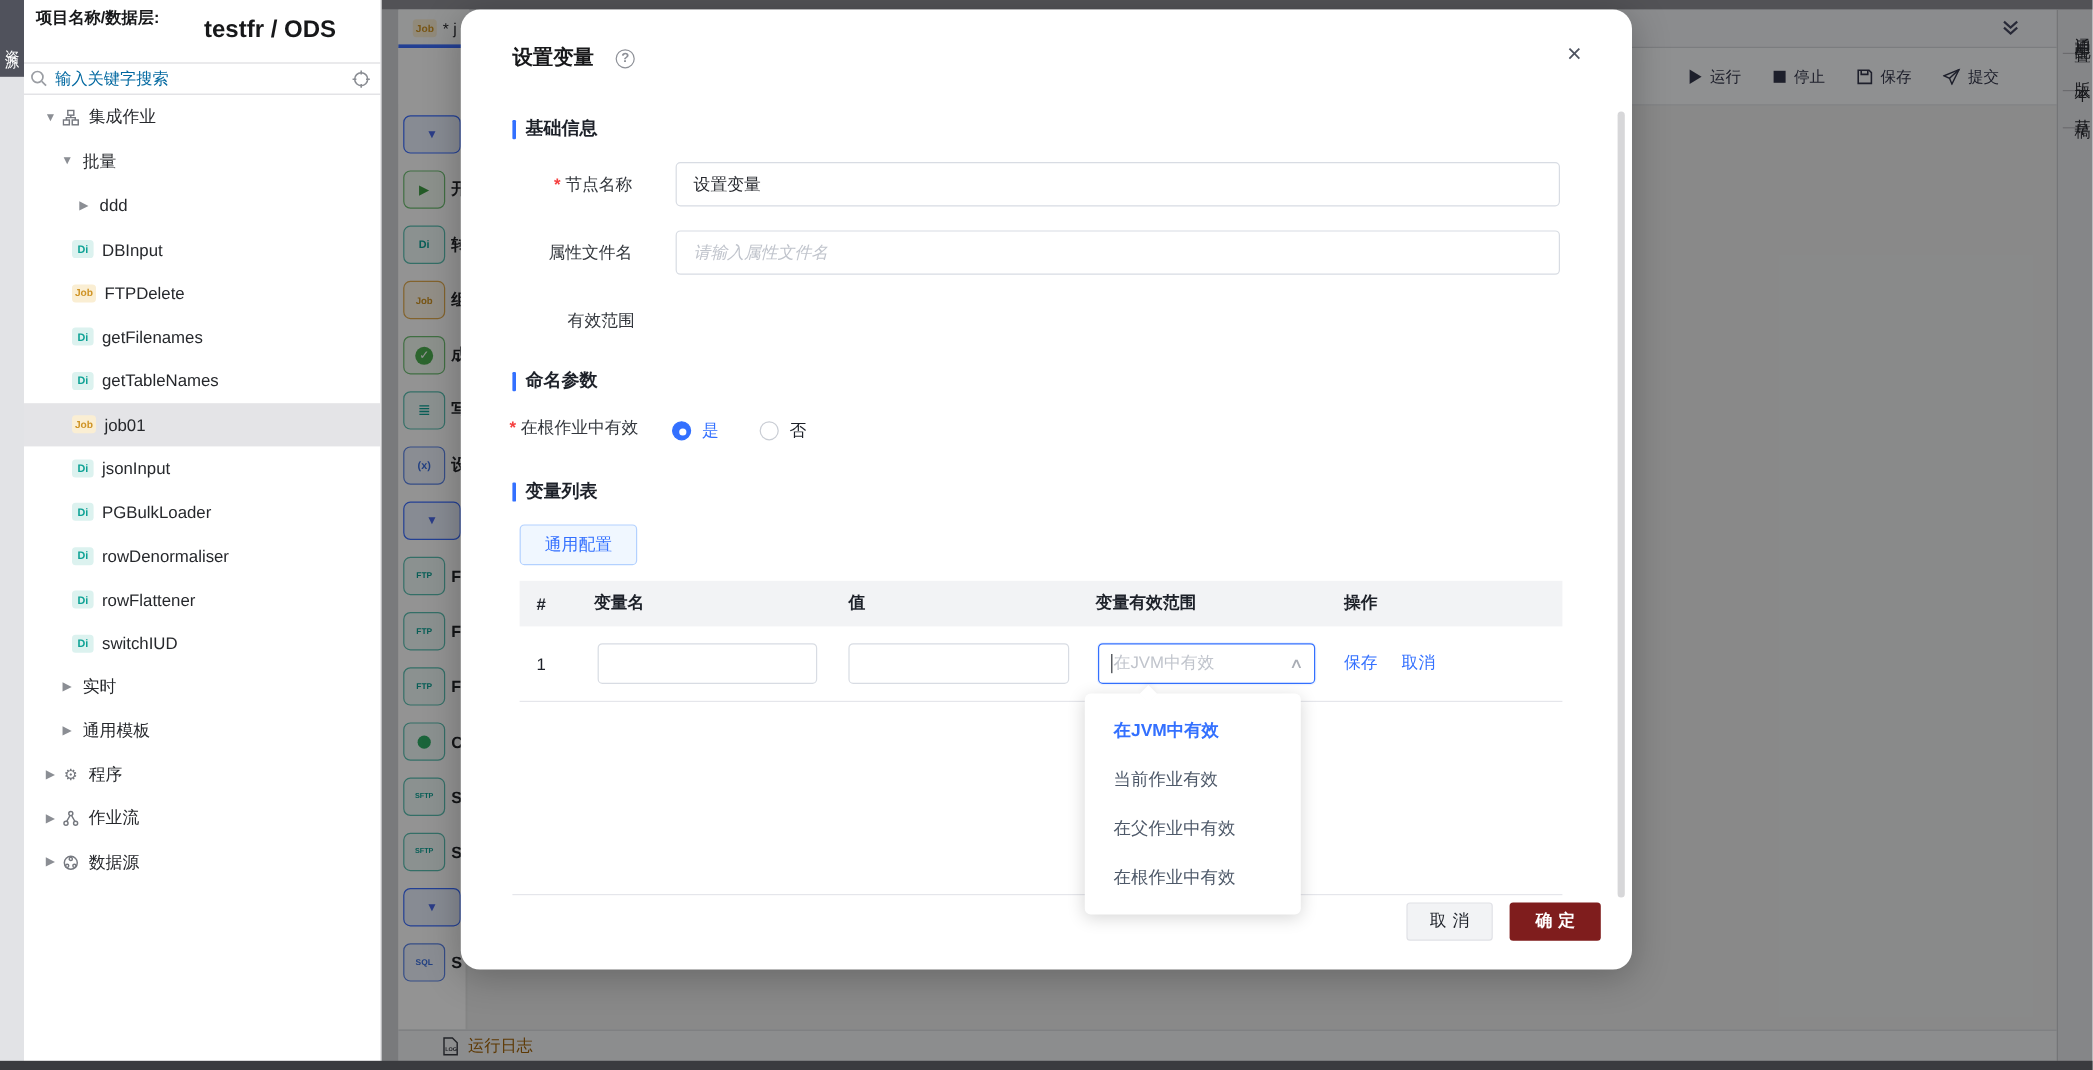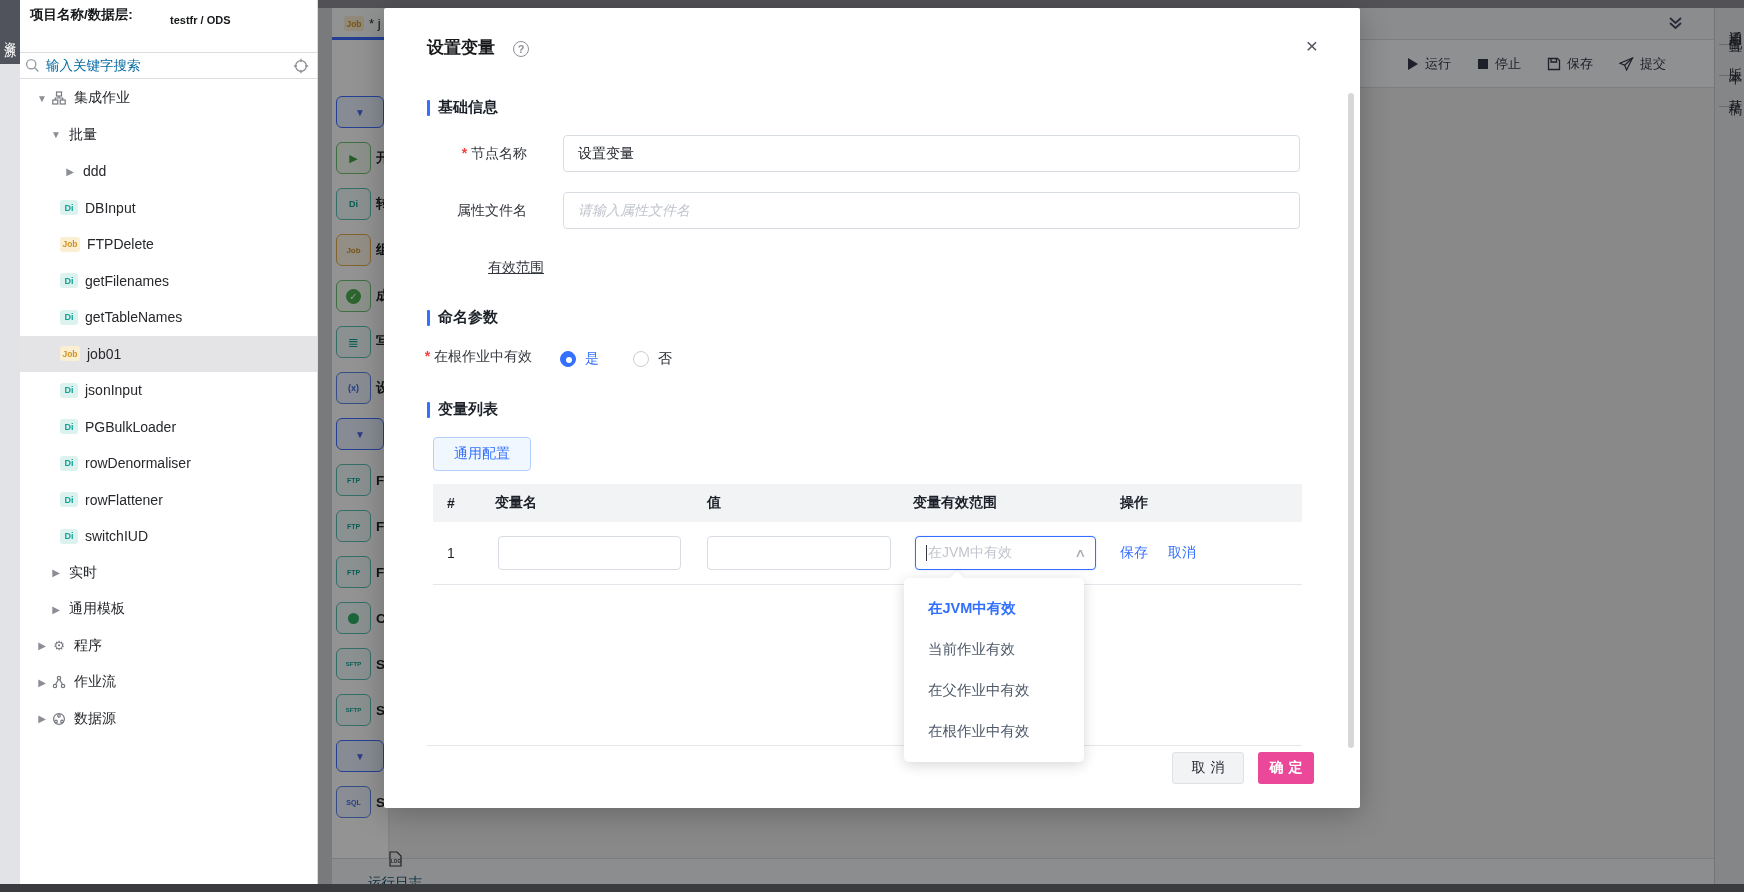--- a/index.html
+++ b/index.html
@@ -9,21 +9,21 @@
 
   
   .activity-rail { position:absolute; left:0; top:0; width:20px; height:884px; background:#e2e3e6; z-index:10; }
   .resources-tab { position:absolute; left:0; top:0; width:20px; height:64px; background:#50525c; color:#fff;
     writing-mode:vertical-rl; text-align:center; font-size:12px; line-height:20px; letter-spacing:4px; padding-top:8px; }
 
   
   .sidebar { position:absolute; left:20px; top:0; width:298px; height:884px; background:#fff; border-right:1px solid #d9dadd; z-index:10; }
   .sb-header { position:absolute; left:0; top:0; width:100%; height:52px; }
   .sb-header-label { position:absolute; left:10px; top:6px; width:124px; font-weight:bold; font-size:13.5px; line-height:18px; color:#17181a; }
-  .sb-header-value { position:absolute; left:150px; top:14px; font-weight:bold; font-size:11px; color:#17181a;text-align:right; }
+  .sb-header-value { position:absolute; left:150px; top:14px; font-weight:bold; font-size:20px; color:#17181a;text-align:right; }
   .sb-search { position:absolute; left:0; top:52px; width:100%; height:27px; border-top:1px solid #dcdde0; border-bottom:1px solid #dcdde0; display:flex; align-items:center; }
   .sb-search .mag { margin-left:5px; }
   .sb-search .ph { margin-left:6px; color:#0369a1; font-size:13.5px; flex:1; }
   .sb-search .aim { margin-right:8px; }
   .tree { position:absolute; left:0; top:80px; width:100%; }
   .tree-row { position:relative; height:36.5px; display:flex; align-items:center; font-size:14px; color:#26282c; cursor:default; }
   .tree-row.selected { background:#e4e4e7; }
   .caret { width:12px; font-size:10px; color:#8b8e94; flex:none; text-align:center; }
   .t-icon { width:16px; height:16px; margin-left:3px; flex:none; display:flex; align-items:center; justify-content:center; color:#75787f; font-size:13px; }
   .t-label { margin-left:7px; white-space:nowrap; }
@@ -37,21 +37,21 @@
   .gutter { position:absolute; left:0; top:8px; width:14px; height:876px; background:#d0d2d6; }
   .tabbar { position:absolute; left:14px; top:8px; width:1382px; height:32px; background:#f0f1f4; border-bottom:1px solid #d5d7db; }
   .job-tab { position:absolute; left:0; top:0; height:31px; padding:0 10px 0 12px; background:#fafbfc; display:flex; align-items:center; gap:5px; font-size:13px; color:#26282c; }
   .tab-underline { position:absolute; left:0; top:29px; width:168px; height:3px; background:#3d6eff; }
   .collapse-all { position:absolute; right:30px; top:7px; }
   .toolbar { position:absolute; left:14px; top:40px; width:1382px; height:48px; background:#f7f8fa; border-bottom:1px solid #d8dadd; }
   .tb-buttons { position:absolute; right:48px; top:0; height:48px; display:flex; align-items:center; gap:26px; }
   .tb-btn { display:flex; align-items:center; gap:6px; color:#33364a; font-size:13px; cursor:pointer; }
   .canvas { position:absolute; left:14px; top:88px; width:1382px; height:770px; background:#eceded; }
   .logbar { position:absolute; left:14px; top:858px; width:1382px; height:26px; background:#f2f3f5; border-top:1px solid #d5d7db; display:flex; align-items:center; }
-  .logbar .lab { margin-left:36px; font-size:13.5px; color:#0c4a6e; display:flex; align-items:center; gap:7px;flex-direction:column; }
+  .logbar .lab { margin-left:36px; font-size:13.5px; color:#a16207; display:flex; align-items:center; gap:7px; }
 
   
   .palette { position:absolute; left:14px; top:40px; width:56px; height:818px; background:#fdfdfe; box-shadow:1px 0 2px rgba(0,0,0,.06); }
   .p-item { position:absolute; left:4px; width:35px; height:32px; border:1px solid #ccc; border-radius:6px; background:#fff; display:flex; align-items:center; justify-content:center; }
   .p-item.group-collapse { width:48px; border-color:#3d6eff; background:#e8f0fe; color:#4a68e8; font-size:10px; }
   .p-frag { position:absolute; left:44px; width:20px; height:32px; display:flex; align-items:center; font-size:13.5px; color:#232529; font-weight:bold; }
   .g-play { color:#3f9d44; font-size:11px; } .b-play { border-color:#6fbf73; background:#f2faf2; }
   .g-di { color:#0ea295; font-size:9px; font-weight:bold; } .b-di { border-color:#5bc0b2; background:#effaf8; }
   .g-job { color:#cf9426; font-size:8px; font-weight:bold; } .b-job { border-color:#e2ab4e; background:#fdf6e8; }
   .g-check { width:15px; height:15px; border-radius:50%; background:#4caf50; color:#fff; font-size:10px; display:flex; align-items:center; justify-content:center; } .b-check { border-color:#6fbf73; background:#f2faf2; }
@@ -64,21 +64,21 @@
 
   
   .right-strip { position:absolute; right:0; top:8px; width:30px; height:876px; background:#e6e7eb; border-left:1px solid #c9cacd; }
   .r-tab { writing-mode:vertical-rl; letter-spacing:3px; font-size:13.5px; color:#2b2d33; text-align:center; padding:12px 0; margin:0 auto; display:block; width:100%; cursor:pointer; }
   .r-div { width:22px; height:1px; background:#b8b9bd; margin:0 auto; }
 
   .dim-overlay { position:absolute; left:0; top:0; width:100%; height:100%; background:rgba(0,0,0,0.42); z-index:40; }
   .bottom-strip { position:absolute; left:0; top:884px; width:1744px; height:8px; background:#3a3b3f; z-index:60; }
 
   
-  .modal { position:absolute; left:384px; top:8px; width:976px; height:800px; background:#fff; border-radius:2px;
+  .modal { position:absolute; left:384px; top:8px; width:976px; height:800px; background:#fff; border-radius:16px;
     box-shadow:0 6px 30px rgba(0,0,0,.25); z-index:100; overflow:hidden; }
   .m-title { position:absolute; left:43px; top:28px; font-size:17px; font-weight:bold; color:#17181a; }
   .m-help { position:absolute; left:129px; top:33px; width:16px; height:16px; border:1.4px solid #8d9097; border-radius:50%;
     color:#8d9097; font-size:11px; line-height:14px; text-align:center; font-weight:bold; }
   .m-close { position:absolute; left:914px; top:24px; width:28px; height:28px; font-size:21px; color:#4e5360; text-align:center; line-height:28px; cursor:pointer; font-weight:300; }
   .m-scroll { position:absolute; left:964px; top:85px; width:6px; height:655px; background:#d7d7d9; border-radius:3px; }
   .sec { position:absolute; left:43px; display:flex; align-items:center; gap:8px; }
   .sec-bar { width:3px; height:16px; background:#3370ff; border-radius:1px; }
   .sec-title { font-size:15px; font-weight:bold; color:#1d2129; }
   .f-label { position:absolute; width:132px; text-align:right; font-size:14px; color:#33373d; line-height:37px; }
@@ -113,21 +113,21 @@
   .link { color:#3370ff; cursor:pointer; }
   .dropdown { position:absolute; left:520px; top:570px; width:180px; height:184px; background:#fff; border-radius:5px;
     box-shadow:0 3px 14px rgba(0,0,0,.16); z-index:5; }
   .dropdown::before { content:""; position:absolute; left:48px; top:-5px; width:10px; height:10px; background:#fff; transform:rotate(45deg); box-shadow:-2px -2px 4px rgba(0,0,0,.04); }
   .dd-opt { height:41px; display:flex; align-items:center; padding-left:24px; font-size:14.5px; color:#4e5969; cursor:pointer; margin-top:0; }
   .dd-opt:first-child { margin-top:10px; }
   .dd-opt.sel { color:#3370ff; font-weight:bold; }
   .m-footline { position:absolute; left:43px; top:737px; width:875px; height:1px; background:#e5e6eb; }
   .m-btn { position:absolute; top:744px; height:32px; border-radius:3px; font-size:14px; display:flex; align-items:center; justify-content:center; letter-spacing:5px; padding-left:5px; cursor:pointer; }
   .m-cancel { left:788px; width:72px; background:#f2f3f5; border:1px solid #e0e1e6; color:#1d2129; }
-  .m-ok { left:874px; width:56px; background:#ec4899; color:#fff; font-weight:bold; }
+  .m-ok { left:874px; width:76px; background:#7f1d1d; color:#fff; font-weight:bold; }
   svg { display:block; }
 </style>
 </head>
 <body>
 
 <div id="app">
 
   <div class="center">
     <div class="top-edge"></div>
     <div class="gutter"></div>
@@ -418,21 +418,21 @@
     <div class="f-label req" style="left:11px; top:127px;">节点名称</div>
     <div class="f-input" style="top:127px;">
       <span class="val">设置变量</span>
     </div>
 
     <div class="f-label" style="left:11px; top:184px;">属性文件名</div>
     <div class="f-input" style="top:184px;font-style:italic;">
       <span class="placeholder">请输入属性文件名</span>
     </div>
 
-    <div class="f-label" style="left:28px; top:241px;text-decoration:underline;">有效范围</div>
+    <div class="f-label" style="left:13px; top:241px;">有效范围</div>
 
     <div class="sec" style="top:300px">
       <span class="sec-bar"></span>
       <span class="sec-title">命名参数</span>
     </div>
 
     <div class="f-label req" style="left:16px; top:333px; line-height:30px;">在根作业中有效</div>
     <div class="radio-row">
       <span class="radio on"></span>
       <span class="radio-lab on">是</span>

